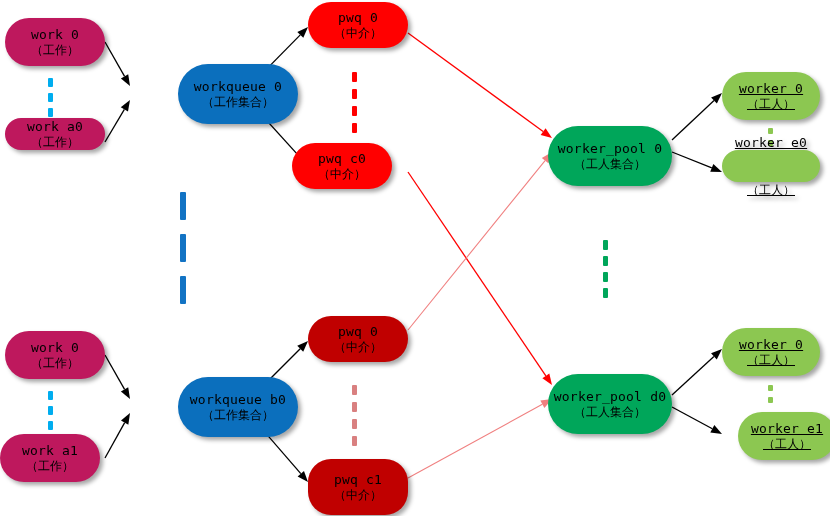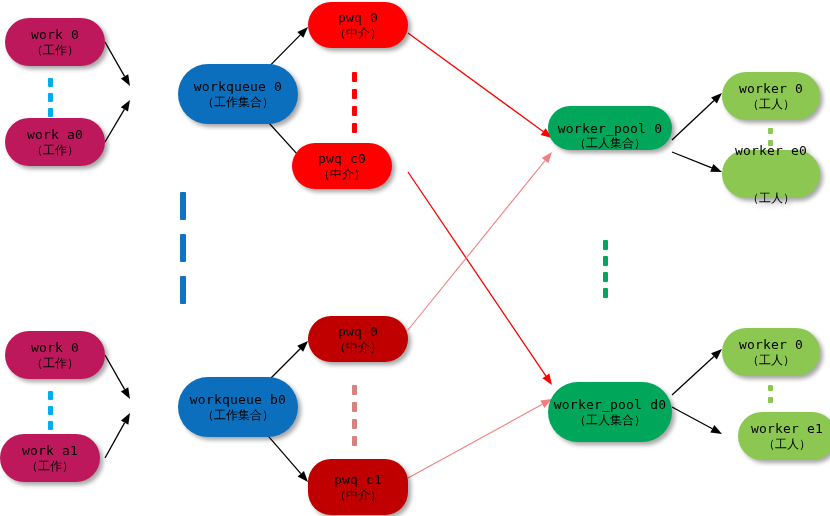--- a/index.html
+++ b/index.html
@@ -47,21 +47,21 @@
     font-family: "DejaVu Sans", "Liberation Sans", sans-serif;
     font-size: 12px;
     white-space: nowrap;
   }
   
   .c-work      { background: #be185d; }
   .c-workqueue { background: #0B6FBD; margin-left: 48px; }
   .c-pwq       { background: #FF0000; }
   .c-pwq-dark  { background: #C00000; }
   .c-pool      { background: #00A65A; }
-  .c-worker    { background: #8CC751; }
+  .c-worker    { background: #8CC751; text-decoration: underline; }
 
   
   .ellipsis {
     position: absolute;
     display: flex;
     flex-direction: column;
     align-items: center;
     z-index: 4;
   }
   .ellipsis i {
@@ -113,21 +113,21 @@
     <span class="ln1">work 0</span>
     <span class="ln2">（工作）</span>
   </div>
 
   <div class="ellipsis" style="left: 48px; top: 78px;">
       <i style="width: 5px; height: 9px; background: rgb(0, 173, 239);"></i>
       <i style="width: 5px; height: 9px; background: rgb(0, 173, 239); margin-top: 6px;"></i>
       <i style="width: 5px; height: 9px; background: rgb(0, 173, 239); margin-top: 6px;"></i>
     </div>
 
-  <div class="node c-work" style="left: 5px; top: 118px; width: 100px; height: 48px; border-radius: 24px; text-align: center;">
+  <div class="node c-work" style="left: 5px; top: 118px; width: 100px; height: 32px; border-radius: 24px; text-align: center;">
     <span class="ln1">work a0</span>
     <span class="ln2">（工作）</span>
   </div>
 
   <div class="node c-workqueue" style="left: 130px; top: 64px; width: 120px; height: 60px; border-radius: 30px;">
     <span class="ln1">workqueue 0</span>
     <span class="ln2">（工作集合）</span>
   </div>
 
   <div class="node c-pwq" style="left: 308px; top: 2px; width: 100px; height: 46px; border-radius: 23px;">
@@ -140,36 +140,36 @@
       <i style="width: 5px; height: 10px; background: rgb(255, 0, 0); margin-top: 7px;"></i>
       <i style="width: 5px; height: 10px; background: rgb(255, 0, 0); margin-top: 7px;"></i>
       <i style="width: 5px; height: 10px; background: rgb(255, 0, 0); margin-top: 7px;"></i>
     </div>
 
   <div class="node c-pwq" style="left: 292px; top: 143px; width: 100px; height: 46px; border-radius: 23px;">
     <span class="ln1">pwq c0</span>
     <span class="ln2">（中介）</span>
   </div>
 
-  <div class="node c-pool" style="left: 548px; top: 106px; width: 124px; height: 44px; border-radius: 30px; justify-content: flex-end;">
+  <div class="node c-pool" style="left: 548px; top: 126px; width: 124px; height: 60px; border-radius: 30px;">
     <span class="ln1">worker_pool 0</span>
     <span class="ln2">（工人集合）</span>
   </div>
 
   <div class="node c-worker" style="left: 722px; top: 72px; width: 98px; height: 48px; border-radius: 24px;">
     <span class="ln1">worker 0</span>
     <span class="ln2">（工人）</span>
   </div>
 
   <div class="ellipsis" style="left: 768px; top: 128px;">
       <i style="width: 5px; height: 6px; background: rgb(140, 199, 81);"></i>
       <i style="width: 5px; height: 6px; background: rgb(140, 199, 81); margin-top: 6px;"></i>
     </div>
 
-  <div class="node c-worker" style="left: 722px; top: 150px; width: 98px; height: 48px; border-radius: 24px; gap: 32px;">
+  <div class="node c-worker" style="left: 722px; top: 150px; width: 98px; height: 32px; border-radius: 24px; gap: 32px;">
     <span class="ln1">worker e0</span>
     <span class="ln2">（工人）</span>
   </div>
 
   <div class="ellipsis" style="left: 180px; top: 192px;">
       <i style="width: 6px; height: 28px; background: rgb(18, 115, 196);"></i>
       <i style="width: 6px; height: 28px; background: rgb(18, 115, 196); margin-top: 14px;"></i>
       <i style="width: 6px; height: 28px; background: rgb(18, 115, 196); margin-top: 14px;"></i>
     </div>
   <div class="ellipsis" style="left: 603px; top: 240px;">
@@ -210,21 +210,21 @@
       <i style="width: 5px; height: 10px; background: rgb(217, 128, 128); margin-top: 7px;"></i>
       <i style="width: 5px; height: 10px; background: rgb(217, 128, 128); margin-top: 7px;"></i>
       <i style="width: 5px; height: 10px; background: rgb(217, 128, 128); margin-top: 7px;"></i>
     </div>
 
   <div class="node c-pwq-dark" style="left: 308px; top: 459px; width: 100px; height: 56px; border-radius: 23px;">
     <span class="ln1">pwq c1</span>
     <span class="ln2">（中介）</span>
   </div>
 
-  <div class="node c-pool" style="left: 548px; top: 382px; width: 124px; height: 60px; border-radius: 30px;">
+  <div class="node c-pool" style="left: 548px; top: 374px; width: 124px; height: 60px; border-radius: 30px;">
     <span class="ln1">worker_pool d0</span>
     <span class="ln2">（工人集合）</span>
   </div>
 
   <div class="node c-worker" style="left: 722px; top: 328px; width: 98px; height: 48px; border-radius: 24px;">
     <span class="ln1">worker 0</span>
     <span class="ln2">（工人）</span>
   </div>
 
   <div class="ellipsis" style="left: 768px; top: 385px;">

